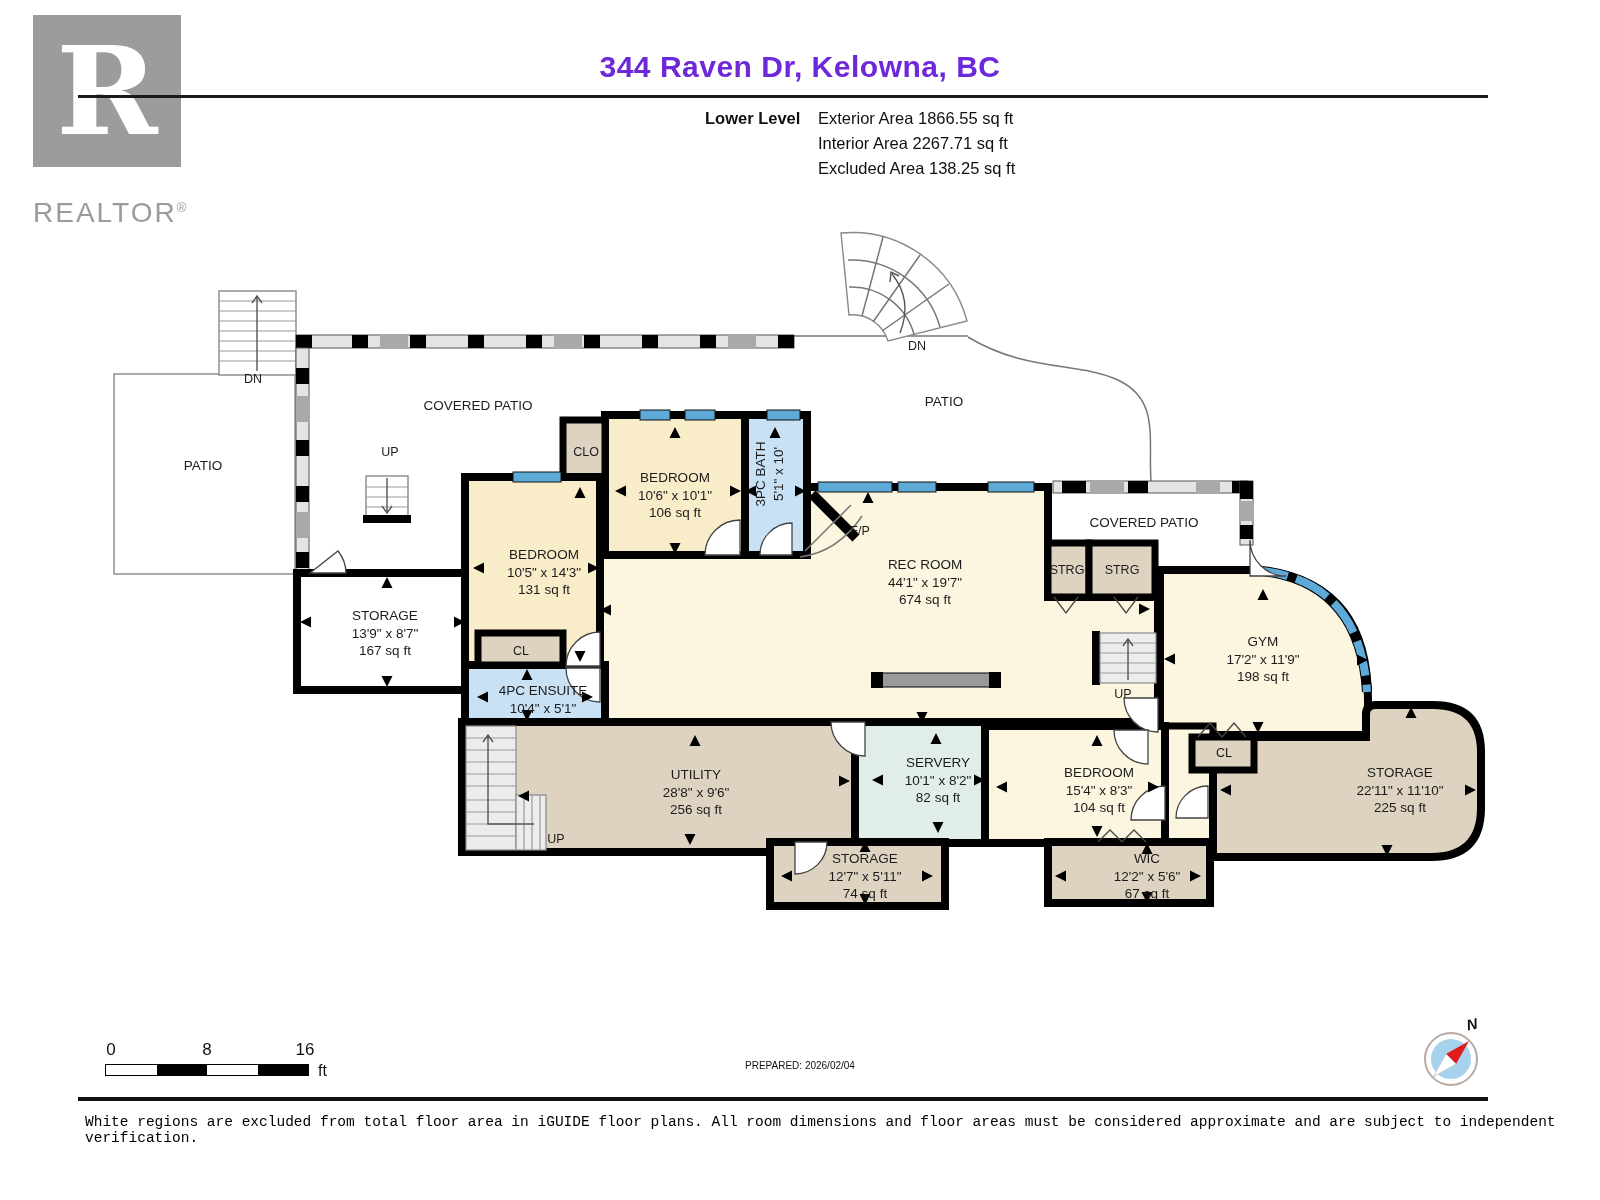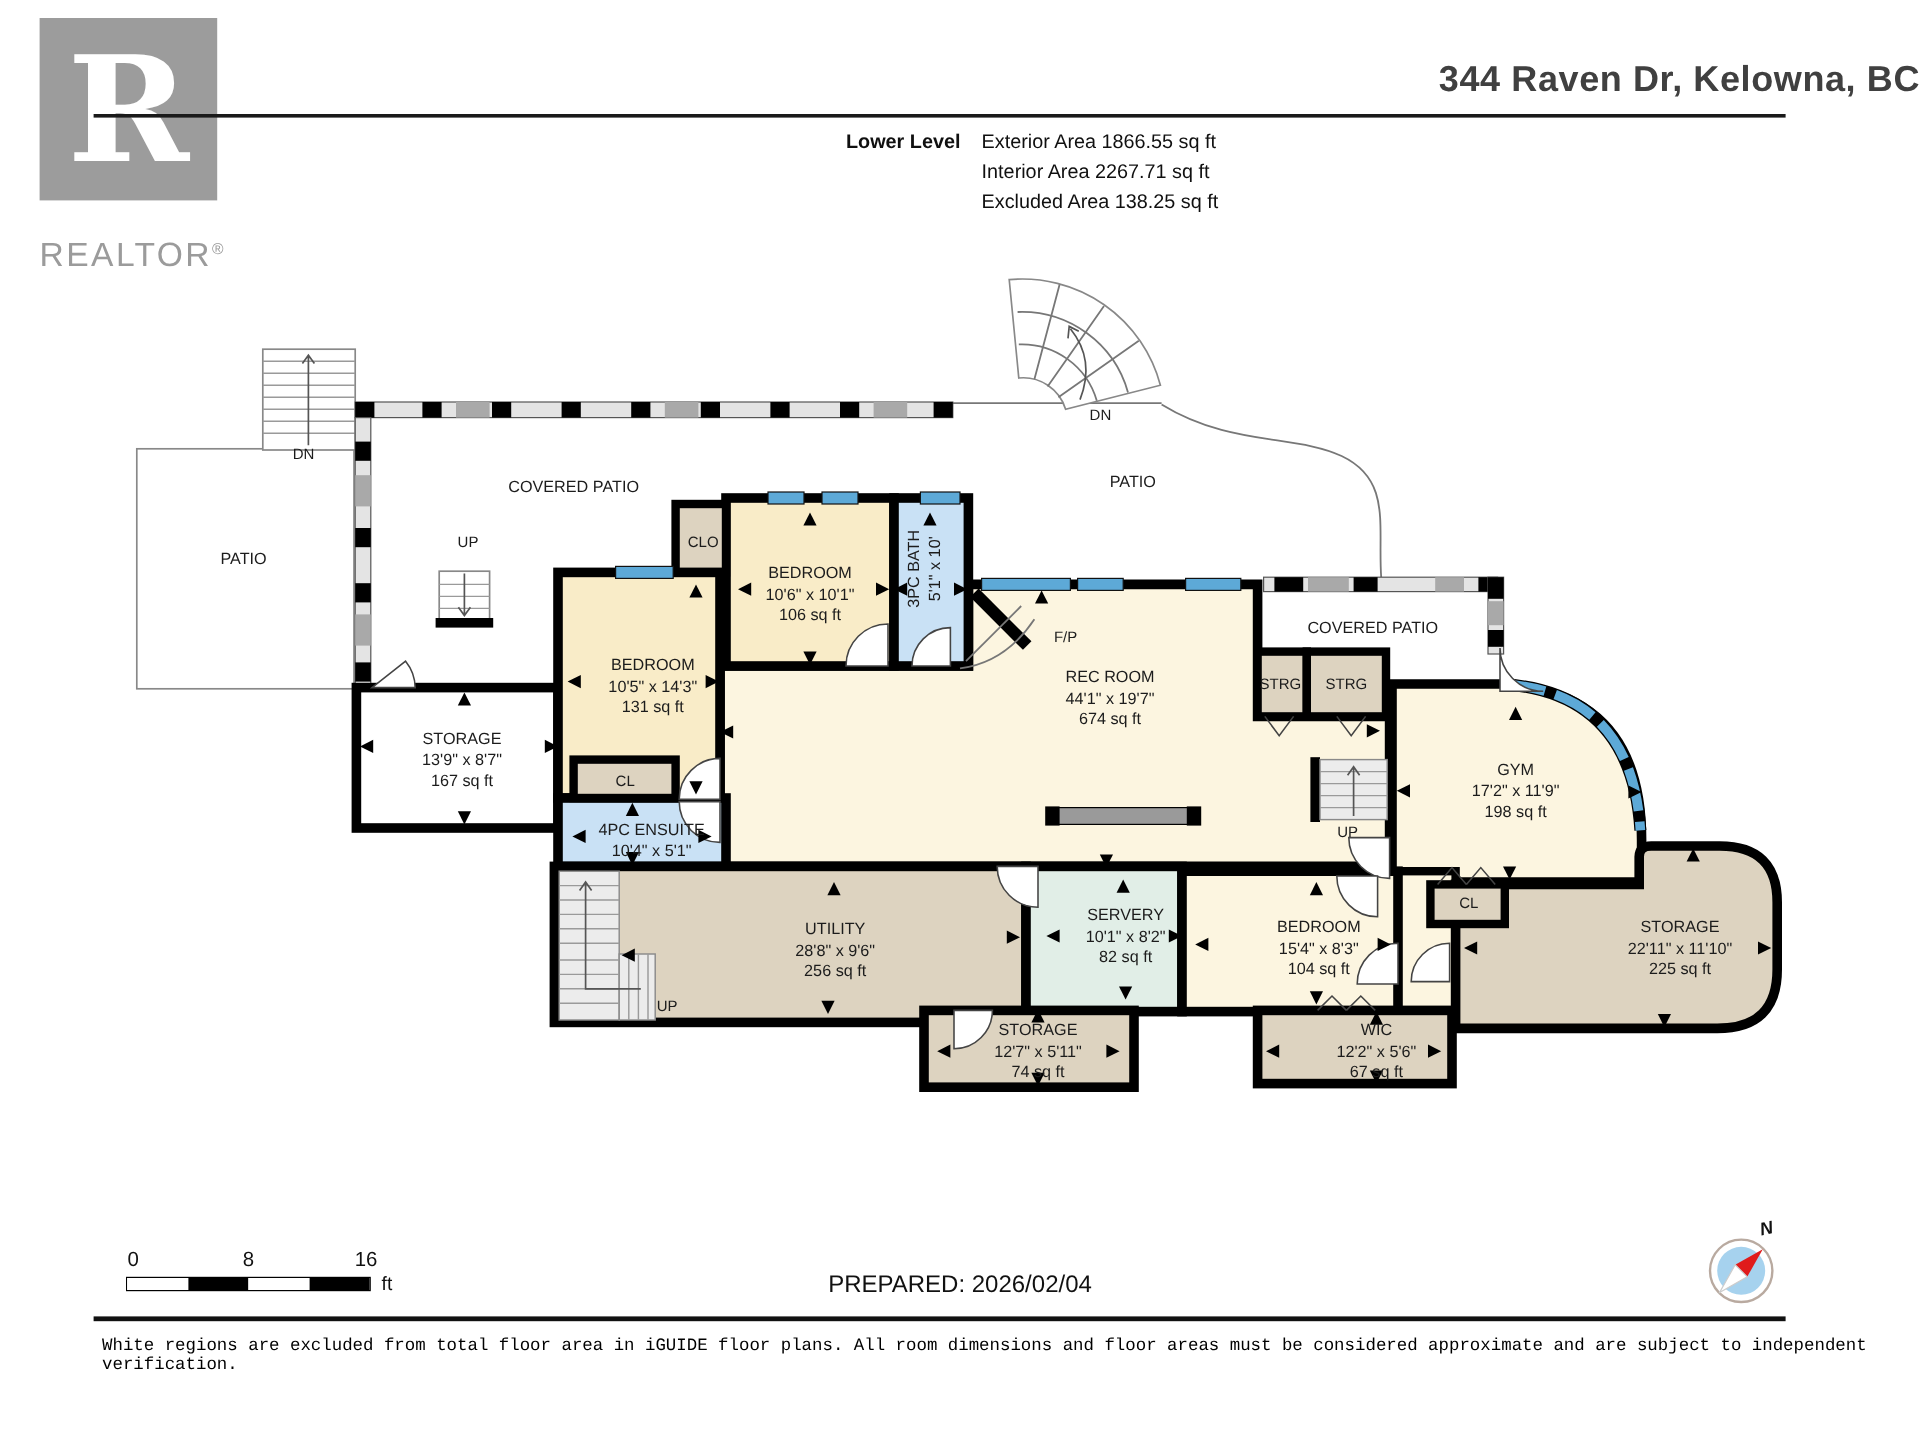--- a/index.html
+++ b/index.html
@@ -5,22 +5,22 @@
   :root{
     --wall:#000000; --window:#5da9d7; --cream:#fcf5e0; --yellow:#f9ecc8;
     --blue:#c9e1f5; --tan:#ddd3c0; --mint:#e1eee7; --railing_light:#e4e4e4;
     --railing_mid:#a9a9a9; --stair:#ececec; --excluded:#ffffff;
   }
   html,body{margin:0;padding:0;background:#fff;}
   #page{position:relative;width:1600px;height:1200px;background:#fff;
         font-family:"Liberation Sans",sans-serif;overflow:hidden;}
   svg{position:absolute;left:0;top:0;}
   
-  .title{position:absolute;left:0;right:0;top:50px;text-align:right;
-         font-size:30px;font-weight:bold;color:#404040;letter-spacing:.5px;}
+  .title{position:absolute;left:0;right:0;top:50px;text-align:center;
+         font-size:30px;font-weight:bold;color:#6d28d9;letter-spacing:.5px;}
   .hline{position:absolute;left:78px;top:95px;width:1410px;height:3px;background:#1a1a1a;}
   .lvl{position:absolute;font-size:16.5px;color:#101010;}
   .lvl.bold{font-weight:bold;}
   
   .logo-box{position:absolute;left:33px;top:15px;width:148px;height:152px;background:#9c9c9c;
             display:flex;align-items:center;justify-content:center;}
   .logo-r{color:#fff;font-family:"DejaVu Serif","Liberation Serif",serif;
           font-size:122px;font-weight:bold;line-height:1;}
   .logo-word{position:absolute;left:33px;top:172px;width:190px;color:#9b9b9b;
              font-size:28px;letter-spacing:2px;margin-top:25px;}
@@ -31,21 +31,21 @@
   .rlabel.sm{font-size:12.5px;}
   .rlabel.rot{transform:translate(-50%,-50%) rotate(-90deg);}
   
   .sb-num{position:absolute;font-size:17px;color:#111;transform:translateX(-50%);}
   .sb-bar{position:absolute;left:105px;top:1064px;width:204px;height:12px;
           border:1.5px solid #000;display:flex;box-sizing:border-box;}
   .sb-seg{flex:1 1 0;}
   .sb-seg.b{background:#000;} .sb-seg.w{background:#fff;}
   .sb-unit{position:absolute;left:318px;top:1062px;font-size:16px;color:#111;}
   .prepared{position:absolute;left:0;right:0;top:1060px;text-align:center;
-            font-size:20px;color:#111;}
+            font-size:10px;color:#111;}
   
   .fline{position:absolute;left:78px;top:1097px;width:1410px;height:4px;background:#111;}
   .disclaimer{position:absolute;left:85px;top:1114px;font-size:14.5px;color:#000;font-family:Liberation Mono, monospace;}
   .nlabel{position:absolute;font-size:15px;font-weight:bold;font-style:italic;
           color:#111;transform:translate(-50%,-50%) rotate(-12deg);}
   
   .f-cream{fill:var(--cream);} .f-yellow{fill:var(--yellow);} .f-blue{fill:var(--blue);}
   .f-tan{fill:var(--tan);} .f-mint{fill:var(--mint);} .f-white{fill:var(--excluded);}
   .s8{stroke:var(--wall);stroke-width:8;} .s7{stroke:var(--wall);stroke-width:7;}
   .thin{fill:none;stroke:#777;stroke-width:1.5;}
@@ -354,21 +354,21 @@
     </div>
   <div class="rlabel" style="left:543px;top:700px">
     <div>4PC ENSUITE</div>
       <div>10'4" x 5'1"</div>
   </div>
   <div class="rlabel" style="left:925px;top:582px">
     <div>REC ROOM</div>
       <div>44'1" x 19'7"</div>
       <div>674 sq ft</div>
   </div>
-  <div class="rlabel sm" style="left:888px;top:531px">
+  <div class="rlabel sm" style="left:860px;top:531px">
       <div>F/P</div>
     </div>
   <div class="rlabel sm" style="left:1067px;top:570px">
       <div>STRG</div>
     </div>
   <div class="rlabel sm" style="left:1122px;top:570px">
       <div>STRG</div>
     </div>
   <div class="rlabel" style="left:1144px;top:523px">
       <div>COVERED PATIO</div>

